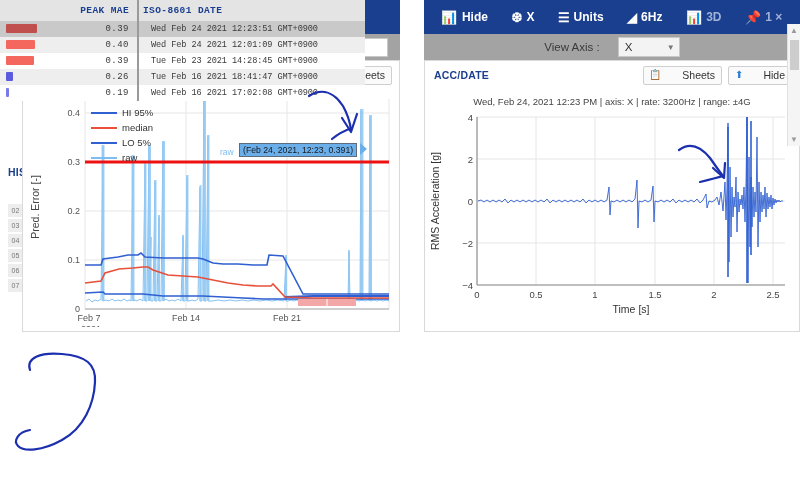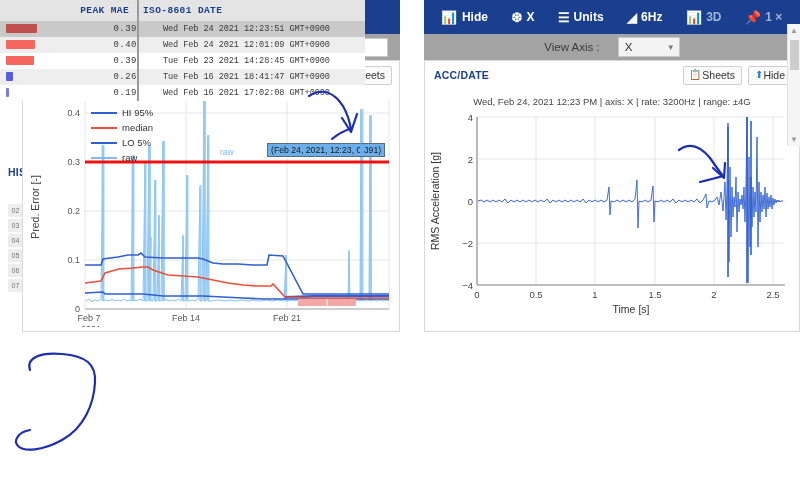--- a/index.html
+++ b/index.html
@@ -57,21 +57,21 @@
   
   .panel { position:absolute; border:1px solid #d9d9d9; background:#fff; }
   .panel-head {
     display:flex; align-items:center; justify-content:space-between;
     padding: 5px 7px 2px 9px;
   }
   .panel-title { font-size:10.5px; font-weight:700; color:#1b3f8f; letter-spacing:.2px; }
   .btn {
     border:1px solid #cfcfcf; background:#fafafa; border-radius:2px;
     font-size:10.5px; color:#333; padding:2px 6px; display:inline-flex;
-    align-items:center; gap:0; line-height:1.2; white-space:nowrap;
+    align-items:center; gap:20px; line-height:1.2; white-space:nowrap;
   }
   .btn .gi { color:#2e9e5b; font-size:10px; }
   .btn .bi { color:#2b7fd4; font-size:10px; }
   .hgrp { display:flex; gap:6px; }
 
   
   #panel-anomaly { left:22px; top:60px; width:378px; height:272px; }
   #panel-acc     { left:424px; top:60px; width:376px; height:272px; }
   #panel-table   { left:22px; top:340px; width:378px; height:160px; border:none; }
   #panel-hist    { left:424px; top:336px; width:376px; height:164px; border:none; }
@@ -89,23 +89,23 @@
   }
   .tbl thead th.c-bar { width:70px; }
   .tbl thead th.c-mae { width:68px; text-align:right; color:#1b3f8f; padding-right:8px;
                         border-right:2px solid #9a9a9a;}
   .tbl thead th.c-date{ padding-left:4px; }
   .tbl tbody td { font-size:8.6px; color:#3a3a3a; padding:3px 4px; }
   .tbl tbody tr { background:#fff; }
   .tbl tbody tr:nth-child(even){ background:#eeeeee; }
   .tbl tbody tr.sel { background:#c9c9c9; }
   .tbl td.c-bar { padding-left:6px; }
-  .tbl td.c-mae { text-align:right; padding-right:0; border-right:2px solid #9a9a9a;
+  .tbl td.c-mae { text-align:right; padding-right:8px; border-right:2px solid #9a9a9a;
                   font-size:9px; letter-spacing:.5px;}
-  .tbl td.c-date{ padding-left:24px; letter-spacing:-.1px; white-space:nowrap;font-family:Liberation Mono, monospace;}
+  .tbl td.c-date{ padding-left:12px; letter-spacing:-.1px; white-space:nowrap;font-family:Liberation Mono, monospace;}
   .minibar { display:inline-block; height:9px; border-radius:1px; vertical-align:middle;}
   .tblscroll {
     position:absolute; right:0; top:24px; width:13px; height:122px; background:#f5f5f5;
     border-left:1px solid #e0e0e0;
   }
   .tblscroll .thumb { position:absolute; left:2px; top:16px; width:9px; height:30px; background:#cdcdcd;}
   .tblscroll .ar { position:absolute; left:2px; font-size:8px; color:#9a9a9a; }
   .tblscroll .ar.up { top:2px; } .tblscroll .ar.dn { bottom:2px; }
   .tblbody-wrap { position:relative; width:365px; }
 
@@ -310,21 +310,21 @@
           <line x1="68" y1="41" x2="94" y2="41" stroke="#e8503a" stroke-width="2"></line>
           <text x="99" y="44">median</text>
           <line x1="68" y1="56" x2="94" y2="56" stroke="#2f5fd0" stroke-width="2"></line>
           <text x="99" y="59">LO 5%</text>
           <line x1="68" y1="71" x2="94" y2="71" stroke="#7fbdf0" stroke-width="2"></line>
           <text x="99" y="74">raw</text>
         </g>
       </svg>
 
       <span class="raw-lbl" style="left:197px;top:60px;">raw</span>
-      <div class="tooltip-box" style="left:216px;top:56px;margin-left:28px;">(Feb 24, 2021, 12:23, 0.391)</div>
+      <div class="tooltip-box" style="left:216px;top:56px;">(Feb 24, 2021, 12:23, 0.391)</div>
       <div class="tooltip-tail" style="left:337px;top:56px;"></div>
     </div>
   </div>
 
   <div class="panel" id="panel-acc">
     <div class="panel-head">
       <span class="panel-title">ACC/DATE</span>
       <span class="hgrp">
         <span class="btn">
           <span class="gi">📋</span>

